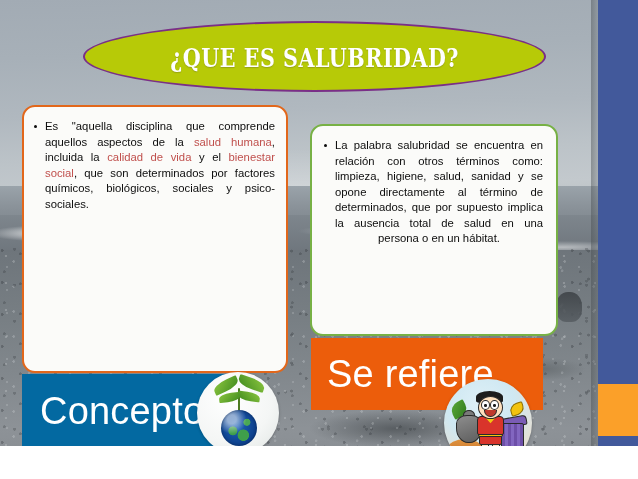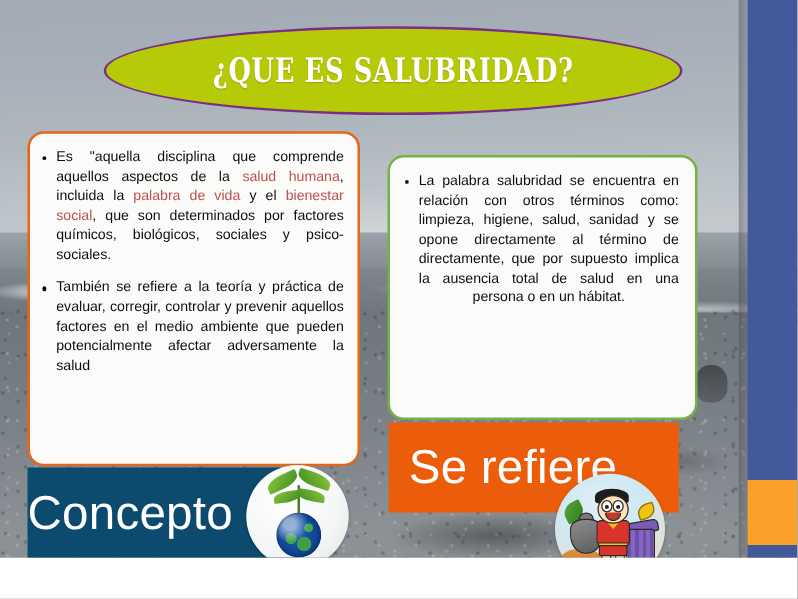--- a/index.html
+++ b/index.html
@@ -156,21 +156,22 @@
   .bold{font-weight:400;}
 
   
   .banner{
     position:absolute;
     display:flex;align-items:center;
     box-sizing:border-box;
   }
   .banner-green{
     left:22px;top:374px;width:218px;height:73px;
-    background:#0c4a6e;
+    background:#0369a1;
+    padding-left:18px;
   }
   .banner-orange{
     left:311px;top:338px;width:232px;height:72px;
     background:#ec5d0b;
     padding-left:16px;
   }
   .banner-label{
     color:#ffffff;
     font-size:38px;
     font-weight:400;
@@ -313,32 +314,29 @@
   <div class="bar-blue"></div>
   <div class="bar-orange"></div>
 
   <div class="title-ellipse">
     <span class="title-text">¿QUE ES SALUBRIDAD?</span>
   </div>
 
   <div class="box box-left">
     <ul class="bullet-list">
       <li class="bullet">
-        <span>Es "aquella disciplina que comprende aquellos aspectos de la </span><span class="lnk">salud humana</span><span>, incluida la </span><span class="lnk">palabra de vida</span><span> y el </span><span class="lnk">bienestar social</span><span>, que son determinados por factores químicos, biológicos, sociales y psico-sociales.</span>
-      </li>
-      <li class="bullet">
-        <span>También se refiere a la teoría y práctica de evaluar, corregir, controlar y prevenir aquellos factores en el medio ambiente que pueden potencialmente afectar adversamente la salud</span>
+        <span>Es "aquella disciplina que comprende aquellos aspectos de la </span><span class="lnk">salud humana</span><span>, incluida la </span><span class="lnk">calidad de vida</span><span> y el </span><span class="lnk">bienestar social</span><span>, que son determinados por factores químicos, biológicos, sociales y psico-sociales.</span>
       </li>
     </ul>
   </div>
 
   <div class="box box-right">
     <ul class="bullet-list">
       <li class="bullet">
-        <span>La palabra salubridad se encuentra en relación con otros términos como: </span><span class="bold">limpieza, higiene, salud, sanidad</span><span> y se opone directamente al término de </span><span class="bold">directamente</span><span>, que por supuesto implica la ausencia total de salud en una persona o en un hábitat.</span>
+        <span>La palabra salubridad se encuentra en relación con otros términos como: </span><span class="bold">limpieza, higiene, salud, sanidad</span><span> y se opone directamente al término de </span><span class="bold">determinados</span><span>, que por supuesto implica la ausencia total de salud en una persona o en un hábitat.</span>
       </li>
     </ul>
   </div>
 
   <div class="banner banner-orange">
     <span class="banner-label">Se refiere.</span>
   </div>
 
   <div class="banner banner-green">
     <span class="banner-label">Concepto</span>

